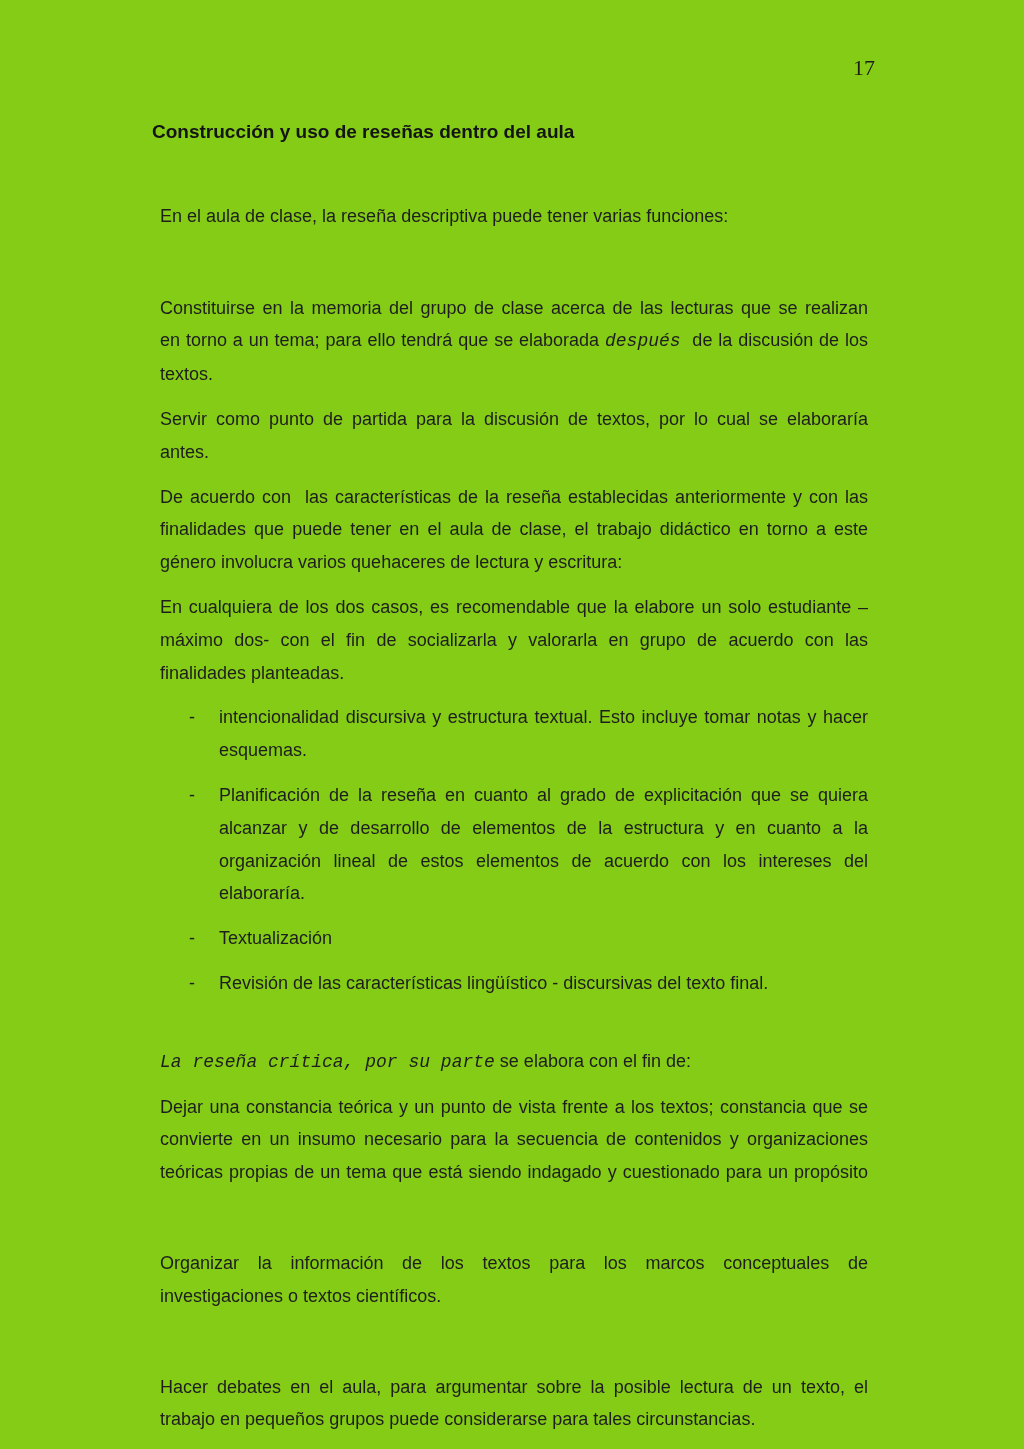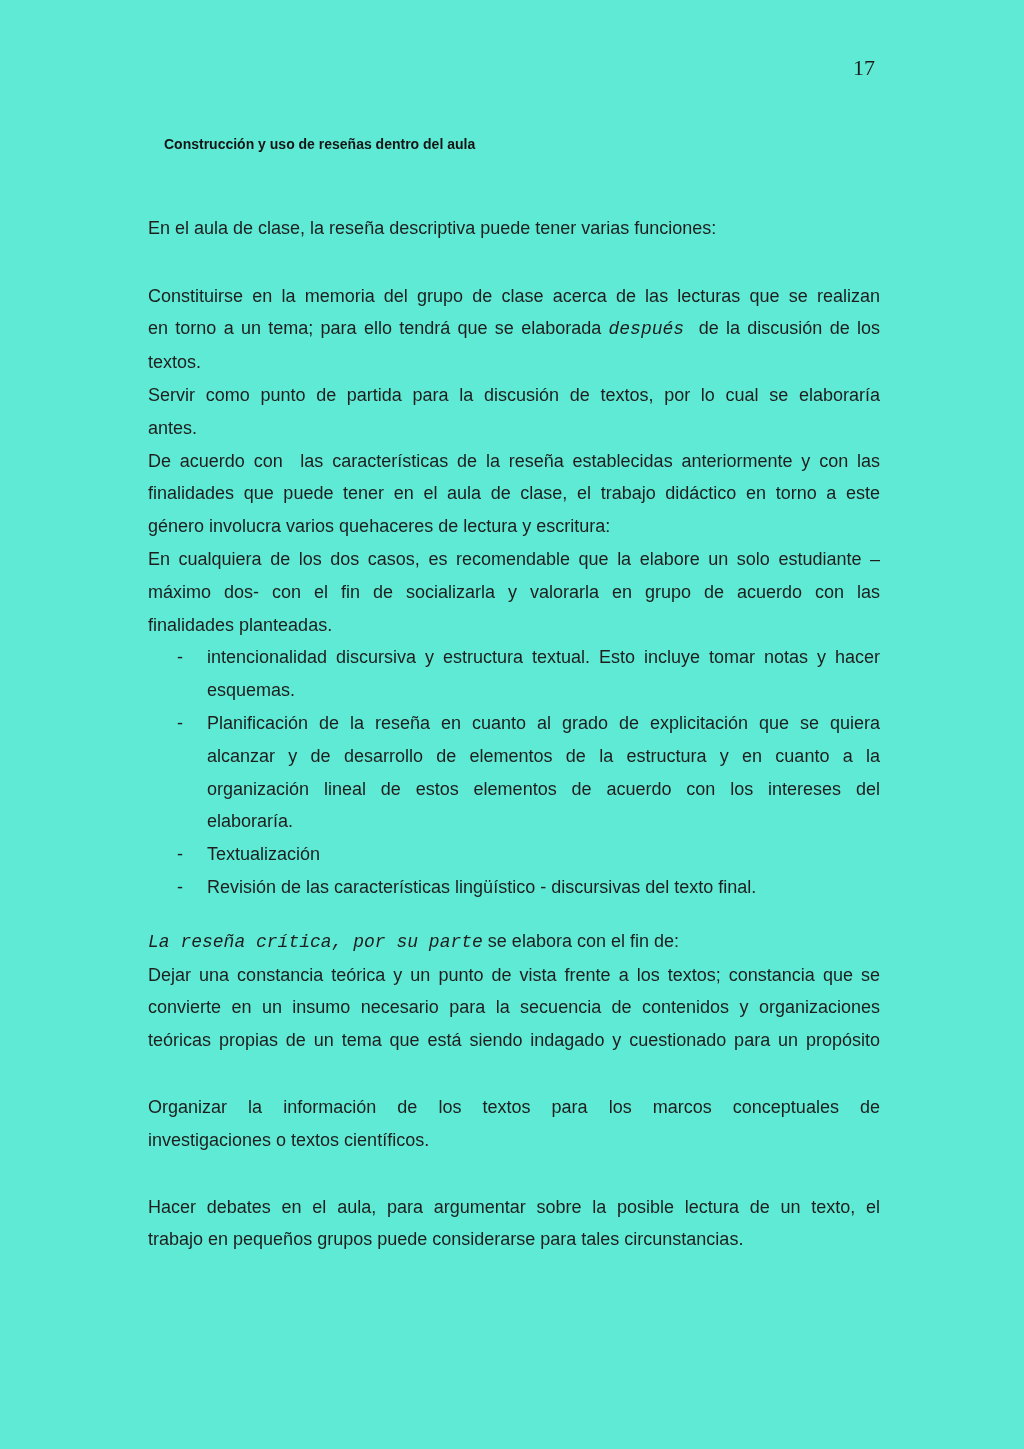--- a/index.html
+++ b/index.html
@@ -1,46 +1,46 @@
 <!DOCTYPE html>
 <html><head>
 <meta charset="utf-8">
 <style>
   html,body{margin:0;padding:0;background:#ffffff;}
   .page{
     position:relative;
     width:1024px;height:1449px;
-    background:#5eead4;
+    background:#84cc16;
     color:#1e1e1e;
     font-family:"Liberation Sans","DejaVu Sans",sans-serif;
     overflow:hidden;
   }
   .page-number{
     position:absolute;
     top:57px;left:853px;
     font-family:"Liberation Serif","DejaVu Serif",serif;
     font-size:22px;line-height:1;
     color:#1c1c1c;
   }
   .content{
     position:absolute;
     left:148px;top:112px;
     width:732px;
     font-size:18px;
     line-height:32.8px;
     color:#1e1e1e;
   }
   .heading{
-    margin:16px;
-    font-size:14px;
+    margin:4px;
+    font-size:19px;
     font-weight:bold;
     line-height:32.8px;
     color:#141414;
   }
-  .para{margin:0;}
+  .para{margin:12px;}
   .line{
     text-align:justify;
     text-align-last:justify;
     -moz-text-align-last:justify;
     text-justify:inter-word;
   }
   .line.end{
     text-align:left;
     text-align-last:auto;
     -moz-text-align-last:auto;

